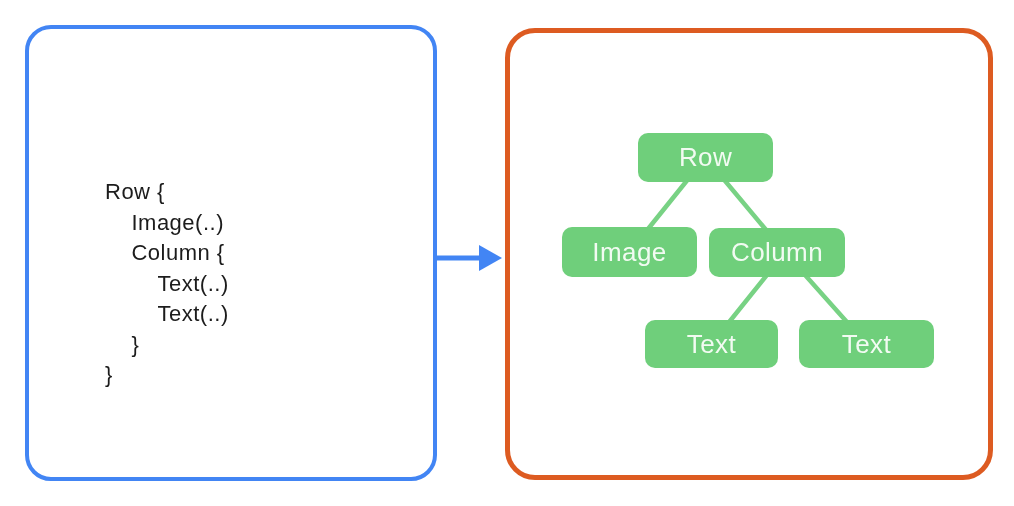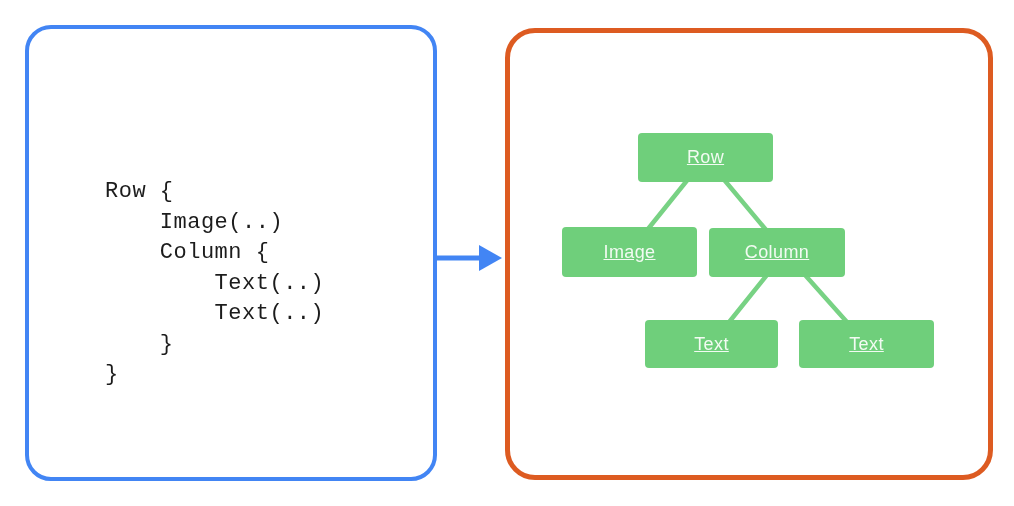--- a/index.html
+++ b/index.html
@@ -34,21 +34,21 @@
     width: 488px;
     height: 452px;
     border: 5px solid var(--orange, #DD5B21);
     border-radius: 30px;
   }
   .code {
     position: absolute;
     left: 76px;
     top: 148px;
     margin: 0;
-    font-family: Liberation Mono, monospace;
+    font-family: Liberation Sans, sans-serif;
     font-size: 22px;
     line-height: 30.5px;
     letter-spacing: 0.5px;
     color: var(--code-text, #1c1c1c);
     white-space: pre;
   }
   .arrow-svg {
     position: absolute;
     left: 434px;
     top: 243px;
@@ -75,25 +75,24 @@
     stroke-linecap: round;
   }
   .node {
     position: absolute;
     box-sizing: border-box;
     display: flex;
     align-items: center;
     justify-content: center;
     background: var(--green, #6FCF7B);
     color: var(--node-text, #F2FBF2);
-    border-radius: 4px;
-    font-size: 18px;
+    border-radius: 10px;
+    font-size: 26px;
     font-weight: 500;
     letter-spacing: 0.4px;
-    text-decoration: underline;
   }
 </style>
 </head>
 <body>
 
 <div class="canvas">
 
   <div class="panel panel-code">
     <pre class="code" id="code-block">Row {
     Image(..)

